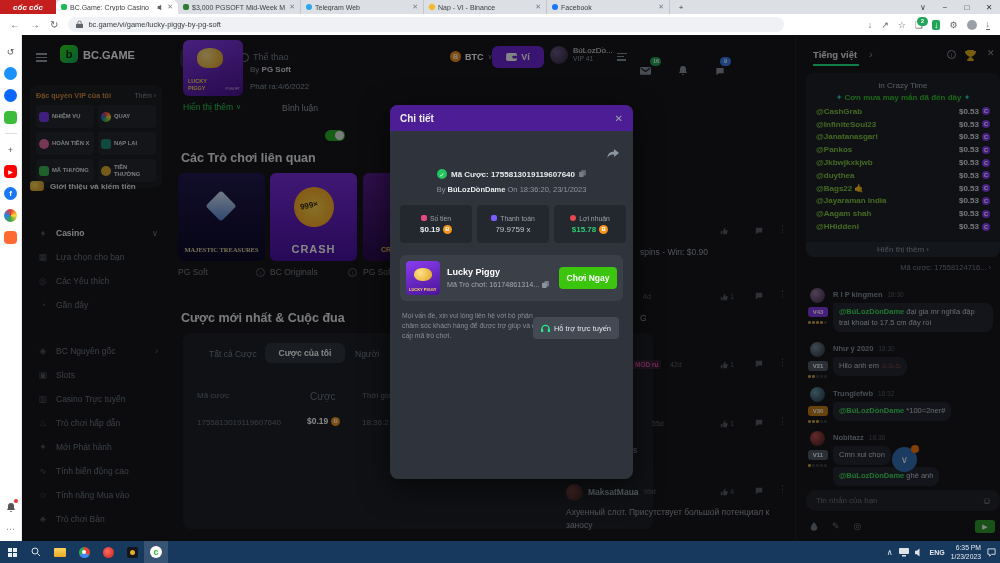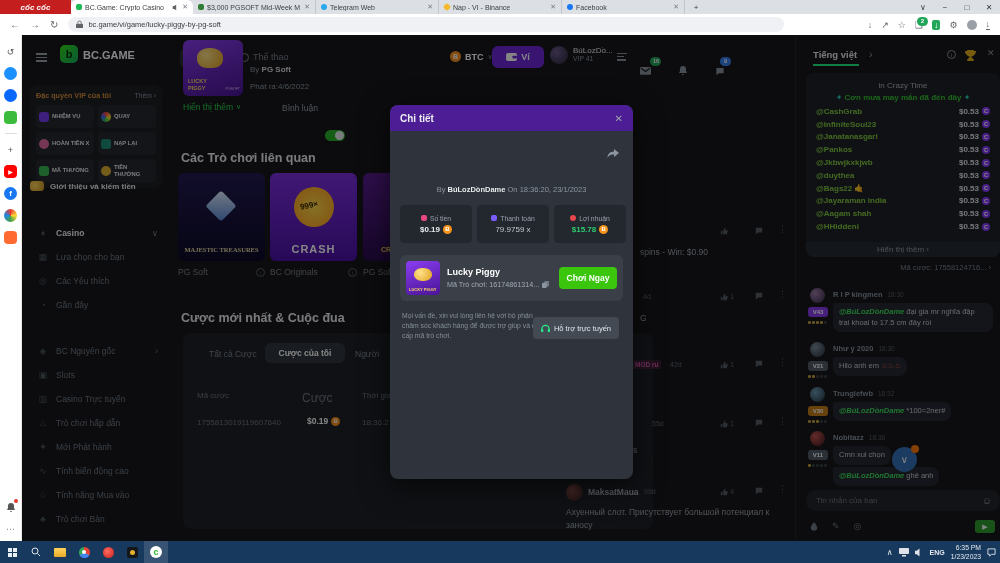--- a/index.html
+++ b/index.html
@@ -2,21 +2,21 @@
 <html><head>
 <meta charset="utf-8">
 <style>
   html,body{margin:0;padding:0;background:#000;font-family:"Liberation Sans",sans-serif;}
   .screen{position:relative;width:1000px;height:563px;overflow:hidden;background:#17181c;}
   .a{position:absolute;}
   .f{display:flex;align-items:center;}
   .nowrap{white-space:nowrap;overflow:hidden;text-overflow:ellipsis;}
   
   .tabstrip{position:absolute;left:0;top:0;width:1000px;height:14px;background:#dce0e5;display:flex;align-items:stretch;}
-  .brand{width:71px;background:#c41e1e;color:#fff;font-size:8px;font-weight:bold;font-style:italic;display:flex;align-items:center;justify-content:center;}
+  .brand{width:56px;background:#c41e1e;color:#fff;font-size:8px;font-weight:bold;font-style:italic;display:flex;align-items:center;justify-content:center;}
   .tab{width:112px;display:flex;align-items:center;gap:3px;padding:0 5px;font-size:7px;color:#3c4043;border-right:1px solid #c3c7cd;}
   .tab.active{background:#fff;border-radius:6px 6px 0 0;border-right:none;}
   .fav{width:6px;height:6px;border-radius:2px;flex:none;}
   .tlabel{flex:1;white-space:nowrap;overflow:hidden;}
   .tclose{color:#7a7f85;font-size:7px;flex:none;}
   .winbtn{color:#3c4043;font-size:8px;width:22px;display:flex;align-items:center;justify-content:center;}
   .toolbar{position:absolute;left:0;top:14px;width:1000px;height:21px;background:#fff;border-bottom:1px solid #e4e6e9;display:flex;align-items:center;}
   .navg{color:#5f6368;font-size:10px;margin-left:10px;}
   .urlbar{margin-left:10px;width:700px;height:15px;background:#eff1f4;border-radius:8px;display:flex;align-items:center;padding:0 8px;gap:5px;color:#5f6368;}
   .url{font-size:7.5px;color:#3c4043;}
@@ -58,21 +58,21 @@
   .chatp{position:absolute;left:773px;top:0;width:205px;height:527px;background:#17181c;border-left:1px solid #22262c;}
   .raincard{position:absolute;left:10px;top:38px;width:194px;height:184px;background:#1e2228;border-radius:8px;box-sizing:border-box;overflow:hidden;}
   .rainrow{display:flex;align-items:center;justify-content:space-between;padding:0 10px;height:12.8px;gap:20px;}
   .rname{font-size:8px;font-weight:bold;color:#82c940;}
   .ramt{font-size:8px;font-weight:bold;color:#dfe3e8;display:flex;align-items:center;gap:3px;}
   .vbadge{position:absolute;width:20px;height:10px;border-radius:3px;color:#fff;font-size:6px;font-weight:bold;display:flex;align-items:center;justify-content:center;}
   .vdots{position:absolute;display:flex;gap:1.5px;}
   .vdots i{width:2.5px;height:2.5px;border-radius:50%;background:#c9a23d;}
   .vdots i.off{background:#3a3f46;}
   .bub{position:absolute;background:#252a32;border-radius:3px 8px 8px 8px;padding:4px 6px;font-size:7.5px;color:#c6cbd2;line-height:1.4;max-width:148px;}
-  .mention{color:#3fe05c;font-weight:bold;font-style:italic;}
+  .mention{color:#3fe05c;font-weight:bold;}
   .avatarc{position:absolute;border-radius:50%;}
   .msghead{position:absolute;font-size:7.5px;font-weight:bold;color:#8b95a1;display:flex;gap:5px;align-items:baseline;}
   .mtime{font-size:6.5px;font-weight:normal;color:#555c66;}
   
   .modal{position:absolute;left:368px;top:70px;width:243px;height:374px;background:#2f343c;border-radius:8px;z-index:50;box-shadow:0 8px 30px rgba(0,0,0,.6);overflow:hidden;}
   .mhead{height:26px;background:#4c1d95;display:flex;align-items:center;justify-content:space-between;padding:0 10px;}
   .statbox{width:72px;height:38px;background:#23272e;border-radius:4px;display:flex;flex-direction:column;align-items:center;justify-content:center;gap:3px;}
   .slab{display:flex;align-items:center;gap:3px;font-size:6.8px;color:#98a1ac;}
   .sqic{width:6px;height:6px;border-radius:2px;display:inline-block;}
   .sval{font-size:8px;font-weight:bold;color:#e9ecef;display:flex;align-items:center;gap:3px;}
@@ -366,21 +366,21 @@
 
     
     <div class="a" style="left:159px;top:276px;font-size:12.5px;font-weight:bold;color:#e9ebee">Cược mới nhất &amp; Cuộc đua</div>
     <div class="betpanel" style="left:161px;top:298px;width:470px;height:196px"></div>
     <div class="a" style="left:187px;top:314px;font-size:8.5px;color:#7b8591">Tất cả Cược</div>
     <div class="a pill" style="left:243px;top:308px;width:80px;height:20px;background:#31363f">
         <span style="font-size:8.5px;font-weight:bold;color:#fff">Cược của tôi</span>
       </div>
     <div class="a" style="left:333px;top:314px;font-size:8.5px;color:#7b8591">Người</div>
     <div class="a" style="left:175px;top:356px;font-size:8px;color:#717a86">Mã cược</div>
-    <div class="a" style="left:280px;top:356px;font-size:12px;color:#717a86">Cược</div>
+    <div class="a" style="left:288px;top:356px;font-size:10px;color:#717a86">Cược</div>
     <div class="a" style="left:340px;top:356px;font-size:8px;color:#717a86">Thời gian</div>
     <div class="a nowrap" style="left:175px;top:383px;width:103px;font-size:8px;color:#6e7782">1755813019119607640</div>
     <div class="a f" style="left:285px;top:381px;gap:3px">
         <span style="font-size:8.5px;font-weight:bold;color:#fff">$0.19</span>
         <span class="coin">B</span>
       </div>
     <div class="a" style="left:340px;top:383px;font-size:8px;color:#6e7782">18:36:2</div>
 
     
     <div class="a cico" style="left:698px;top:192px">
@@ -634,20 +634,28 @@
 
     
     <div class="modal">
       <div class="mhead">
         <span style="font-size:10px;font-weight:bold;color:#eceef1">Chi tiết</span>
         <span style="font-size:10px;color:#9aa2ad">✕</span>
       </div>
       <div class="a" style="right:14px;top:40px">
         <svg width="12" height="10" viewBox="0 0 12 10" fill="#8b95a1">
             <path d="M7 0l5 4-5 4V5.5C3 5.5 1.5 7 .5 9 .5 4.8 3 2.7 7 2.5z"></path>
+          </svg>
+      </div>
+      <div class="a f" style="left:0;top:64px;width:243px;justify-content:center;gap:4px">
+        <span style="width:10px;height:10px;border-radius:50%;background:#22c55e;color:#fff;font-size:6px;display:inline-flex;align-items:center;justify-content:center">✓</span>
+        <span style="font-size:8px;font-weight:bold;color:#e8ebee"><span>Mã Cược:</span> <span>1755813019119607640</span></span>
+        <svg width="7" height="8" viewBox="0 0 9 10" fill="#8b95a1" class="copyic">
+            <rect x="0" y="2" width="6" height="7" rx="1"></rect>
+            <rect x="3" y="0" width="6" height="7" rx="1" opacity=".7"></rect>
           </svg>
       </div>
       <div class="a" style="left:0;top:80px;width:243px;text-align:center;font-size:7.5px;color:#8b95a1">
         <span>By</span> <span style="color:#e8ebee;font-weight:bold">BúLozDồnDame</span> <span>On</span> <span>18:36:20, 23/1/2023</span>
       </div>
       <div class="a f" style="left:10px;top:100px;gap:5px">
         <div class="statbox">
           <span class="slab">
               <span class="sqic" style="background:#e64980"></span>
               <span>Số tiền</span>

